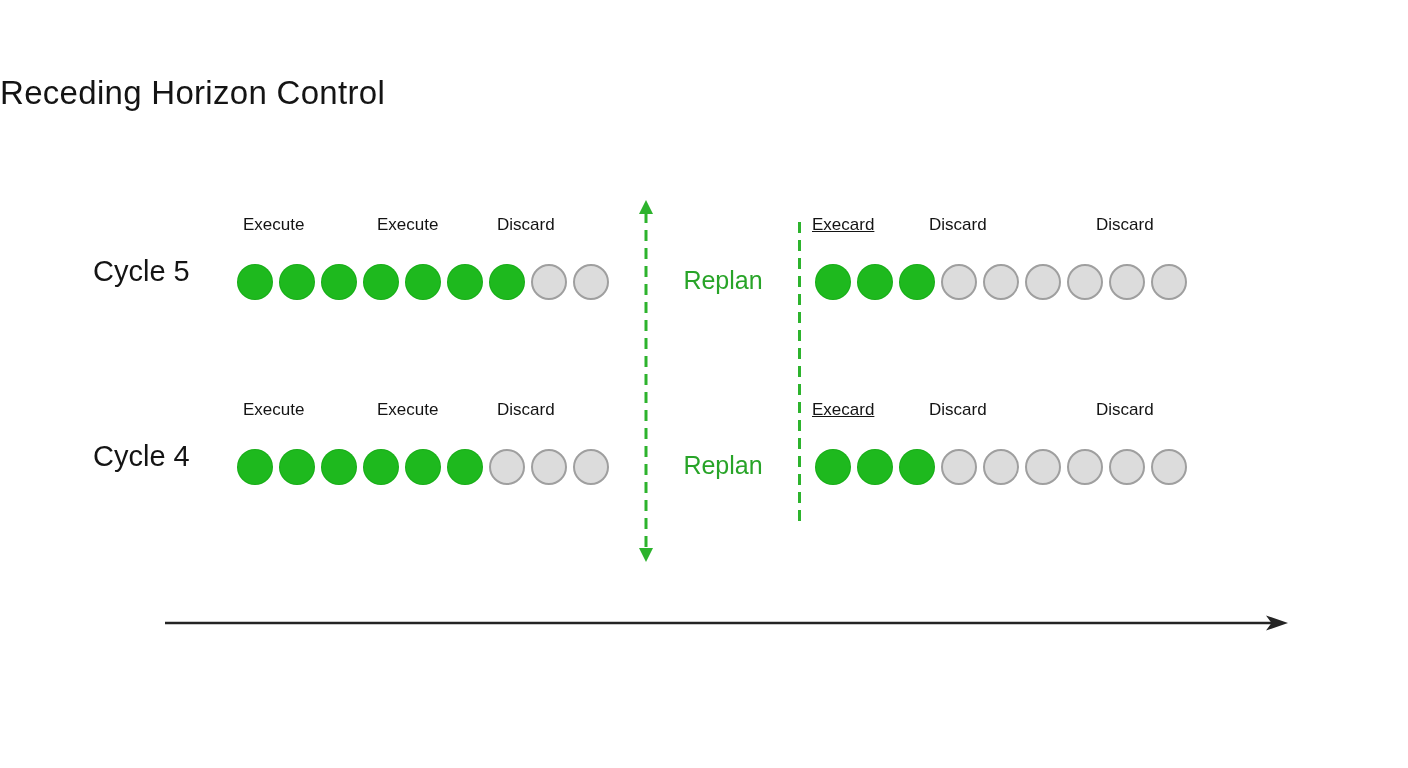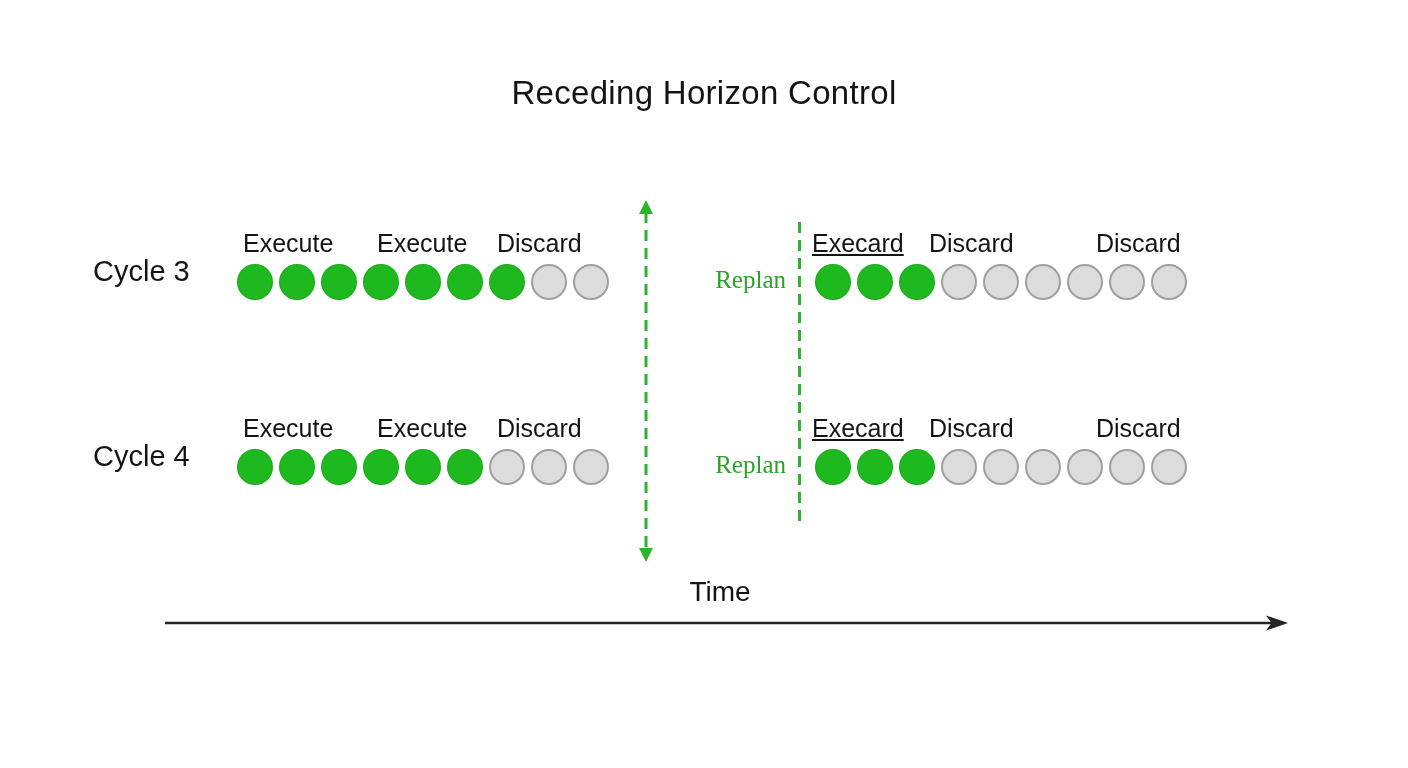--- a/index.html
+++ b/index.html
@@ -14,21 +14,20 @@
     width: 1408px;
     height: 768px;
     background: #ffffff;
     overflow: hidden;
   }
   .title {
     position: absolute;
     top: 74px;
     left: 0;
     width: 100%;
-    text-align: center;
     font-size: 33px;
     font-weight: 500;
     letter-spacing: 0.3px;
     color: var(--text-dark);
   }
   .row {
     position: absolute;
     left: 0;
     width: 100%;
     height: 110px;
@@ -38,22 +37,22 @@
   .cycle-label {
     position: absolute;
     left: 93px;
     top: 50px;
     font-size: 29px;
     color: var(--text-dark);
     white-space: nowrap;
   }
   .phase-label {
     position: absolute;
-    top: 24px;
-    font-size: 25px;
+    top: 10px;
+    font-size: 17px;
     color: var(--text-dark);
     white-space: nowrap;
   }
   .pl-l0 { left: 243px; }
   .pl-l1 { left: 377px; }
   .pl-l2 { left: 497px; }
   .pl-r0 { left: 812px; text-decoration: underline; }
   .pl-r1 { left: 929px; }
   .pl-r2 { left: 1096px; }
   .dots {
@@ -77,25 +76,24 @@
   }
   .dot.gray {
     background: var(--dot-gray-fill);
     border: 2px solid var(--dot-gray-border);
   }
   .replan-label {
     position: absolute;
     left: 660px;
     width: 126px;
     top: 61px;
-    text-align: right;
+    text-align: center;
     font-size: 25px;
     color: var(--replan-green);
     white-space: nowrap;
-    font-family: Liberation Serif, serif;
   }
   .replan-span-arrow {
     position: absolute;
     left: 635px;
     top: 199px;
   }
   .replan-boundary-line {
     position: absolute;
     left: 798px;
     top: 222px;
@@ -125,21 +123,21 @@
   }
 </style>
 </head>
 <body>
 
 <div class="canvas">
 
   <div class="title">Receding Horizon Control</div>
 
   <div class="row row-0">
-    <div class="cycle-label">Cycle 3</div>
+    <div class="cycle-label">Cycle 5</div>
     <span class="phase-label pl-l0">Execute</span>
     <span class="phase-label pl-l1">Execute</span>
     <span class="phase-label pl-l2">Discard</span>
     <div class="dots dots-left">
         <span class="dot green"></span>
         <span class="dot green"></span>
         <span class="dot green"></span>
         <span class="dot green"></span>
         <span class="dot green"></span>
         <span class="dot green"></span>
@@ -198,19 +196,18 @@
   </div>
 
   <svg class="replan-span-arrow" width="22" height="364" viewBox="0 0 22 364">
     <line x1="11" y1="13" x2="11" y2="351" stroke="var(--dashed-green)" stroke-width="3" stroke-dasharray="11,7"></line>
     <polygon points="11,1 4,15 18,15" fill="var(--dashed-green)"></polygon>
     <polygon points="11,363 4,349 18,349" fill="var(--dashed-green)"></polygon>
   </svg>
 
   <div class="replan-boundary-line"></div>
 
-  <div class="time-label">Time</div>
   <svg class="time-axis-svg" width="1140" height="28" viewBox="0 0 1140 28">
     <line x1="7" y1="14" x2="1114" y2="14" stroke="var(--axis-dark)" stroke-width="2.5"></line>
     <polygon points="1130,14 1108,6.5 1113.5,14 1108,21.5" fill="var(--axis-dark)"></polygon>
   </svg>
 
 </div>
 
 </body></html>

